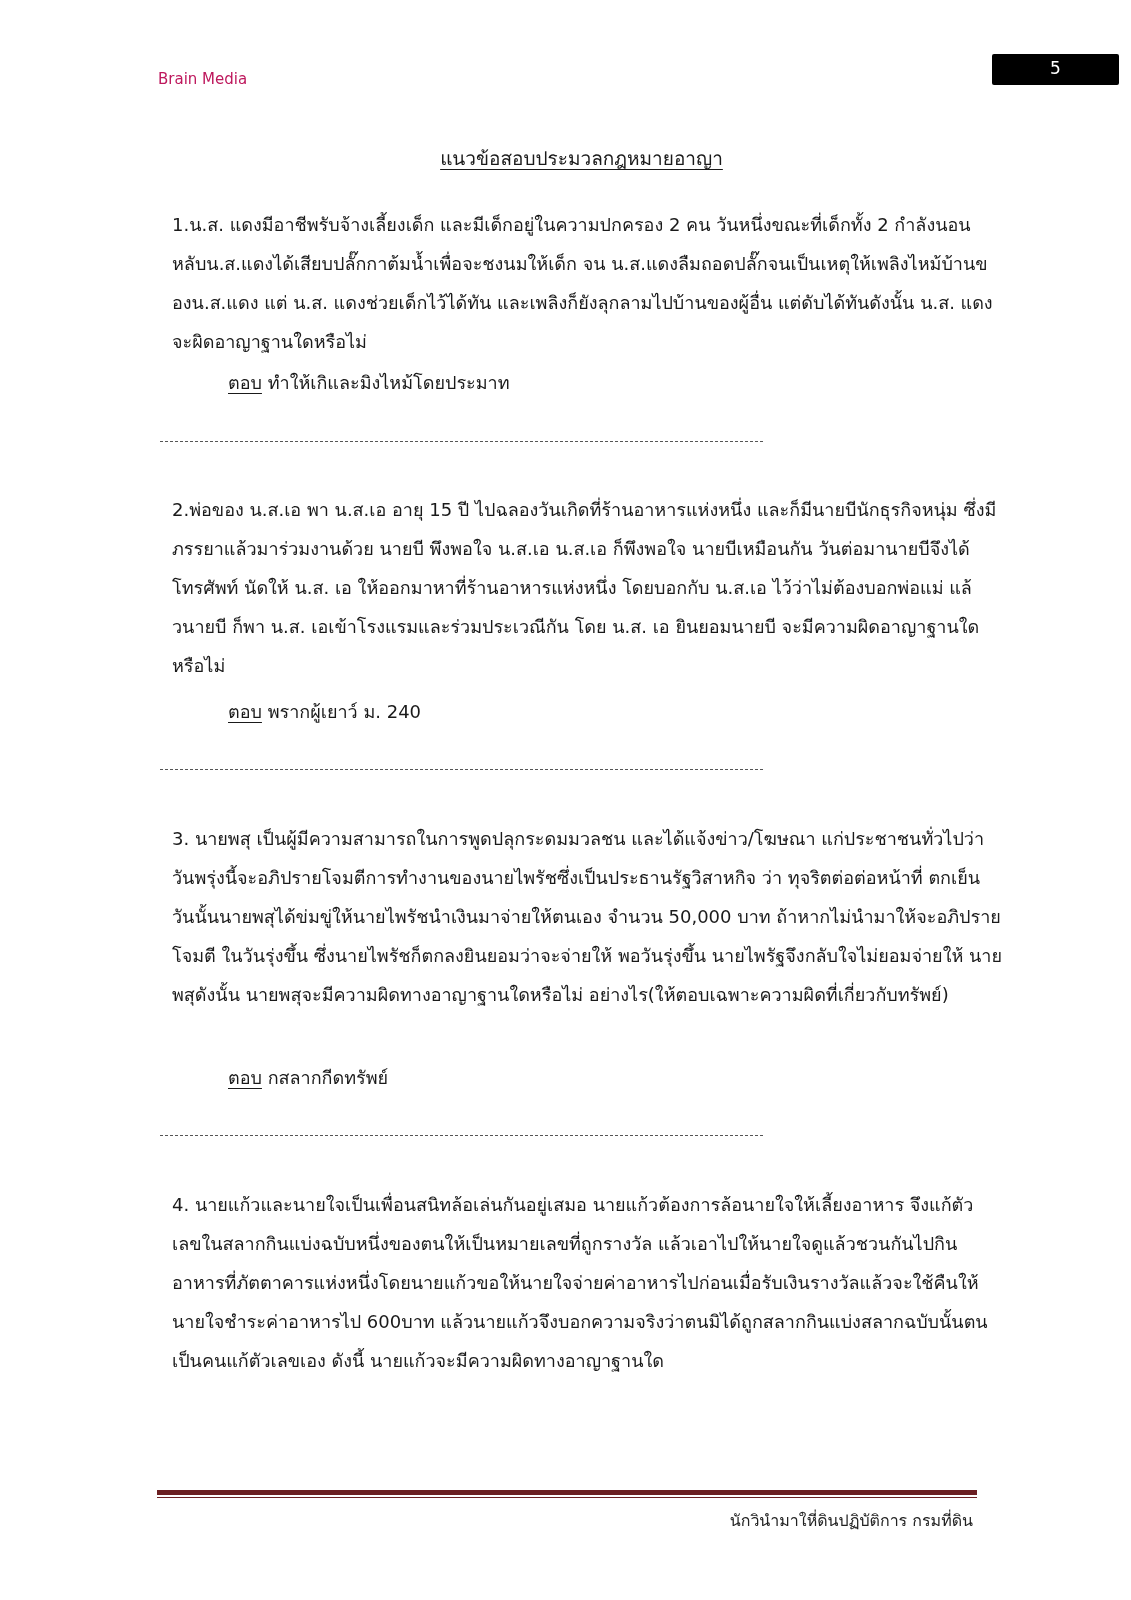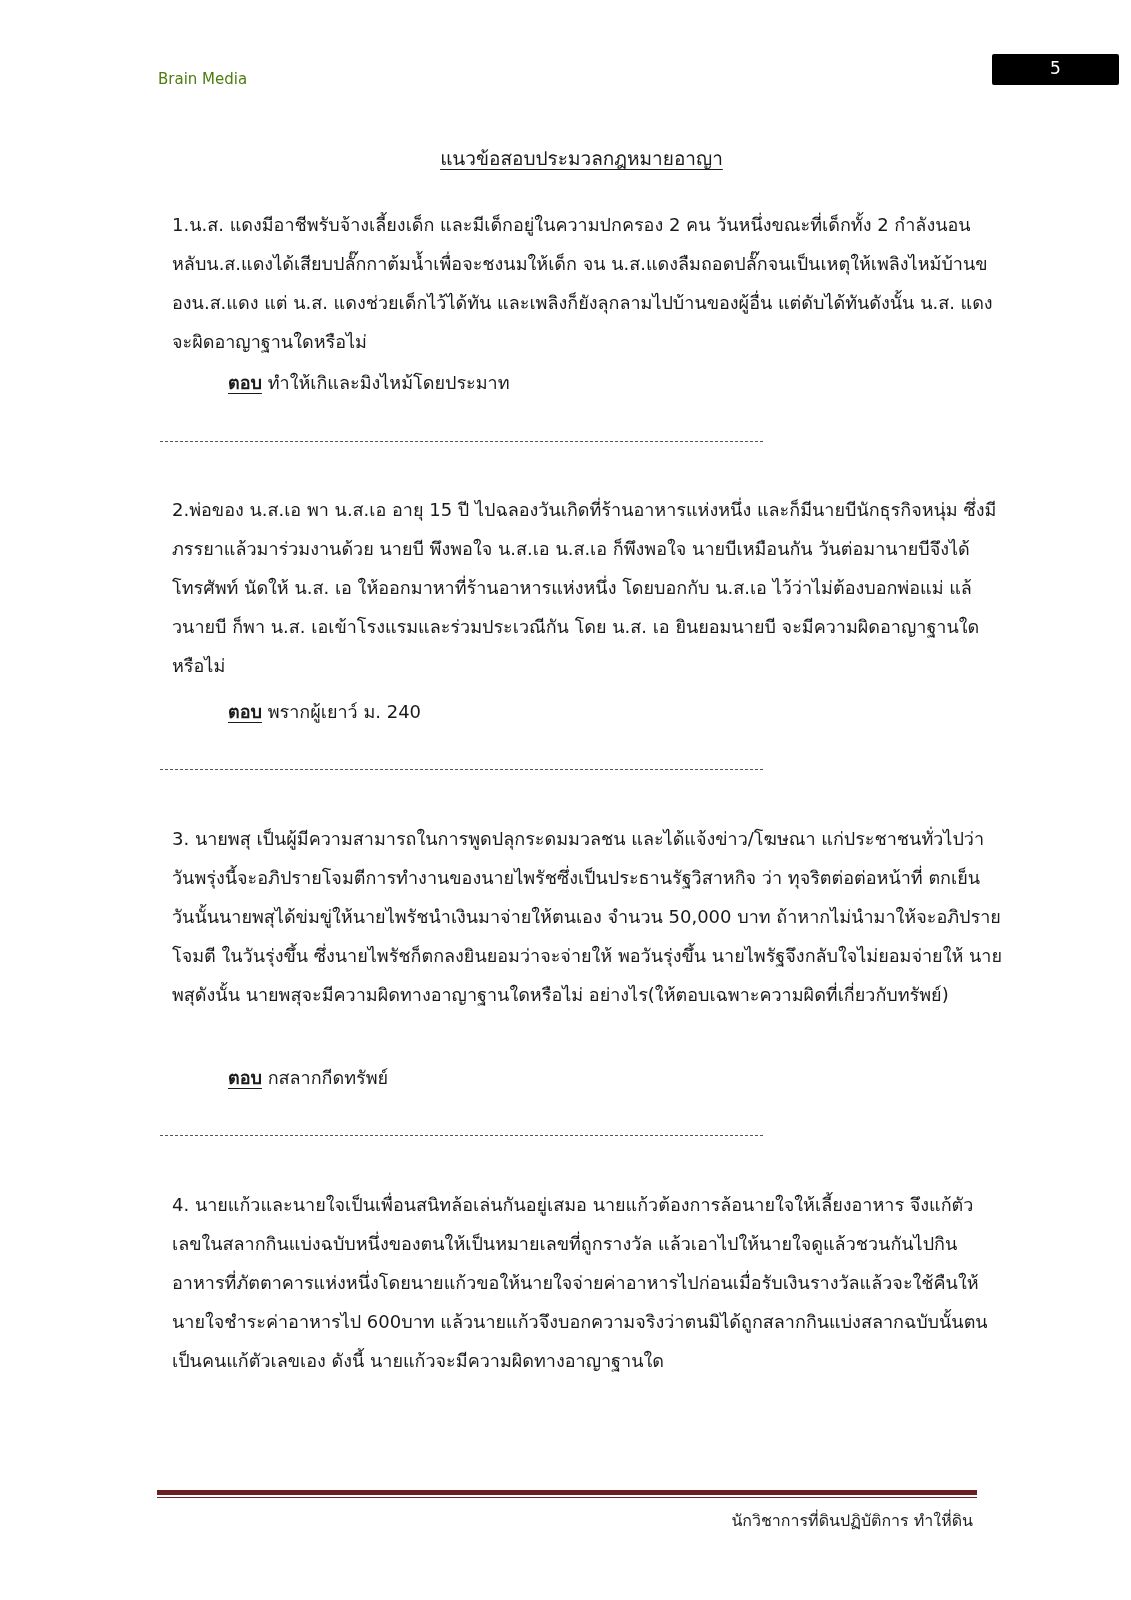--- a/index.html
+++ b/index.html
@@ -1,26 +1,26 @@
 <!DOCTYPE html>
 <html><head>
 <meta charset="utf-8">
 <style>
   html, body { margin: 0; padding: 0; background: #ffffff; }
   body { width: 1131px; height: 1600px; position: relative; overflow: hidden;
          font-family: "DejaVu Sans", "Liberation Sans", sans-serif; color: #1a1a1a; }
-  .header-brand { position: absolute; left: 158px; top: 70px; font-size: 15px; color: #4d7c0f; }
+  .header-brand { position: absolute; left: 158px; top: 70px; font-size: 15px; color: #be185d; }
   .page-num-box { position: absolute; left: 992px; top: 54px; width: 127px; height: 31px;
                   background: #000; color: #fff; font-size: 17px; text-align: center; line-height: 29px;
                   border-radius: 2px; }
   .doc-title { position: absolute; left: 16px; width: 1131px; top: 143px; text-align: center;
                font-size: 19px; text-decoration: underline; text-underline-offset: 4px; }
   .q { position: absolute; left: 160px; width: 830px; font-size: 18px; line-height: 39px; margin: 12px; }
   .ans { position: absolute; left: 228px; font-size: 18px; line-height: 30px; }
-  .ans-label { font-weight: bold; text-decoration: underline; text-underline-offset: 4px; }
+  .ans-label { font-weight: normal; text-decoration: underline; text-underline-offset: 4px; }
   .dash { position: absolute; left: 160px; width: 603px; height: 0;
           border-top: 1px dashed #555; }
   .footer-rule { position: absolute; left: 157px; width: 820px; top: 1490px; height: 5px; background: #6b1f22; }
   .footer-rule2 { position: absolute; left: 157px; width: 820px; top: 1497px; height: 1px; background: #6b1f22; }
   .footer-text { position: absolute; right: 158px; top: 1508px; font-size: 16px; color: #222; }
 </style>
 </head>
 <body>
 
 <div class="header-brand">Brain Media</div>
@@ -46,13 +46,13 @@
 <div class="ans" style="top:1063px;">
   <span class="ans-label">ตอบ</span>
   <span>กสลากกีดทรัพย์</span>
 </div>
 <div class="dash" style="top:1135px;"></div>
 
 <p class="q" style="top:1173px;">4. นายแก้วและนายใจเป็นเพื่อนสนิทล้อเล่นกันอยู่เสมอ นายแก้วต้องการล้อนายใจให้เลี้ยงอาหาร จึงแก้ตัวเลขในสลากกินแบ่งฉบับหนึ่งของตนให้เป็นหมายเลขที่ถูกรางวัล แล้วเอาไปให้นายใจดูแล้วชวนกันไปกินอาหารที่ภัตตาคารแห่งหนึ่งโดยนายแก้วขอให้นายใจจ่ายค่าอาหารไปก่อนเมื่อรับเงินรางวัลแล้วจะใช้คืนให้นายใจชำระค่าอาหารไป 600บาท แล้วนายแก้วจึงบอกความจริงว่าตนมิได้ถูกสลากกินแบ่งสลากฉบับนั้นตนเป็นคนแก้ตัวเลขเอง ดังนี้ นายแก้วจะมีความผิดทางอาญาฐานใด</p>
 
 <div class="footer-rule"></div>
 <div class="footer-rule2"></div>
-<div class="footer-text">นักวิชาการที่ดินปฏิบัติการ ทำใหี่ดิน</div>
+<div class="footer-text">นักวินำมาใหี่ดินปฏิบัติการ กรมที่ดิน</div>
 
 </body></html>

